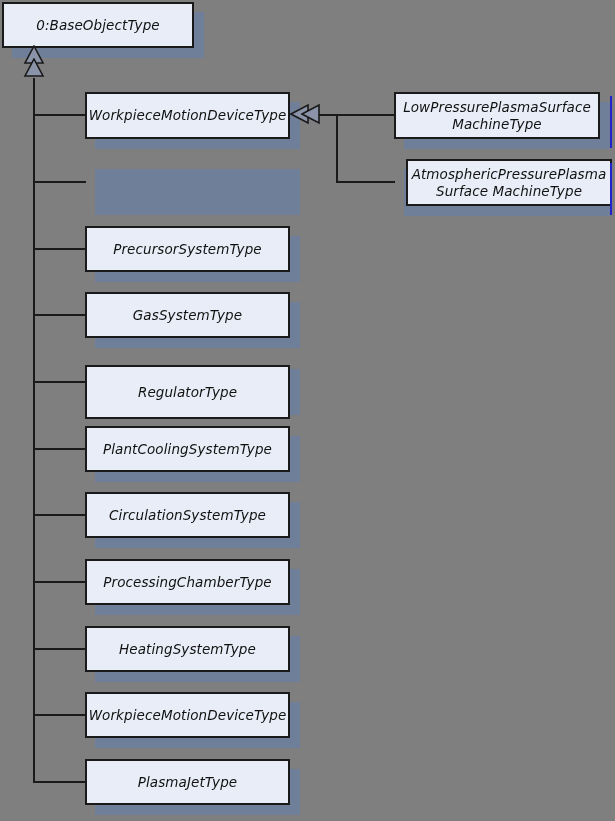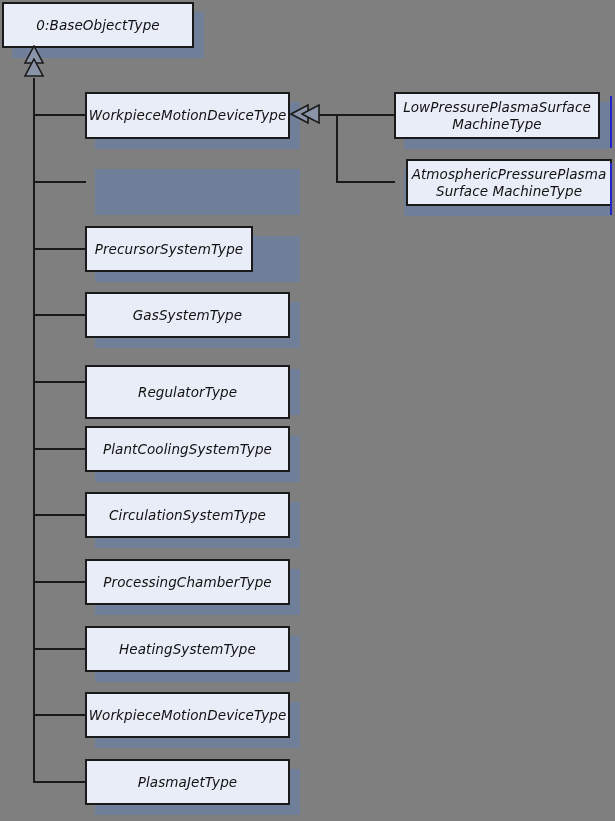--- a/index.html
+++ b/index.html
@@ -129,21 +129,21 @@
     </svg>
   </div>
 
   <div class="node" style="left:2px; top:2px; width:192px; height:46px;">
     <span class="label">0:BaseObjectType</span>
   </div>
 
   <div class="node" style="left:85px; top:92px; width:205px; height:47px;">
     <span class="label">WorkpieceMotionDeviceType</span>
   </div>
-  <div class="node" style="left:85px; top:226px; width:168px; height:46px;">
+  <div class="node" style="left:85px; top:226px; width:205px; height:46px;">
     <span class="label">PrecursorSystemType</span>
   </div>
   <div class="node" style="left:85px; top:292px; width:205px; height:46px;">
     <span class="label">GasSystemType</span>
   </div>
   <div class="node" style="left:85px; top:365px; width:205px; height:54px;">
     <span class="label">RegulatorType</span>
   </div>
   <div class="node" style="left:85px; top:426px; width:205px; height:46px;">
     <span class="label">PlantCoolingSystemType</span>

